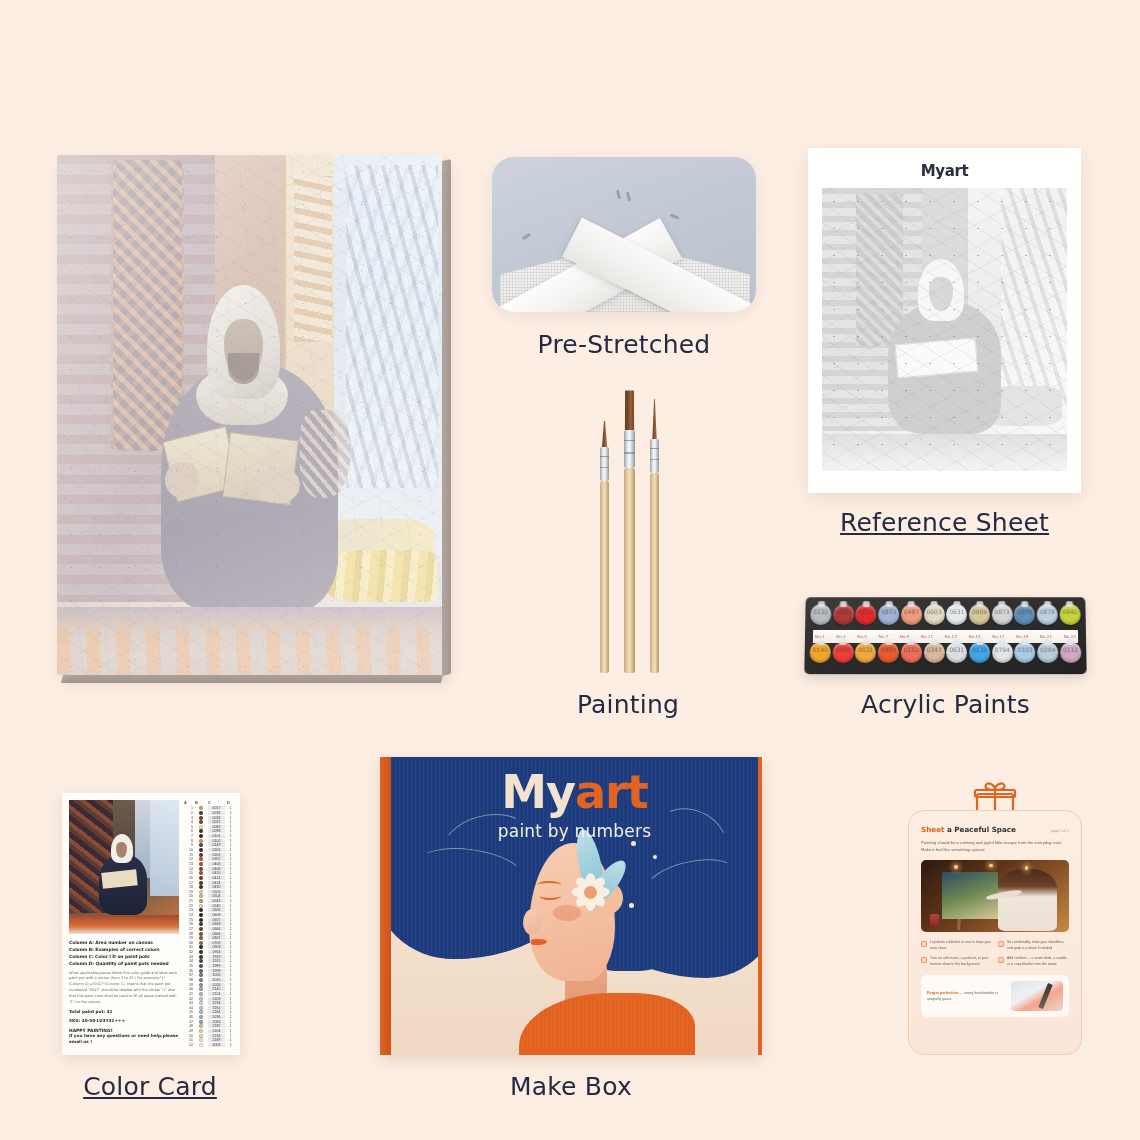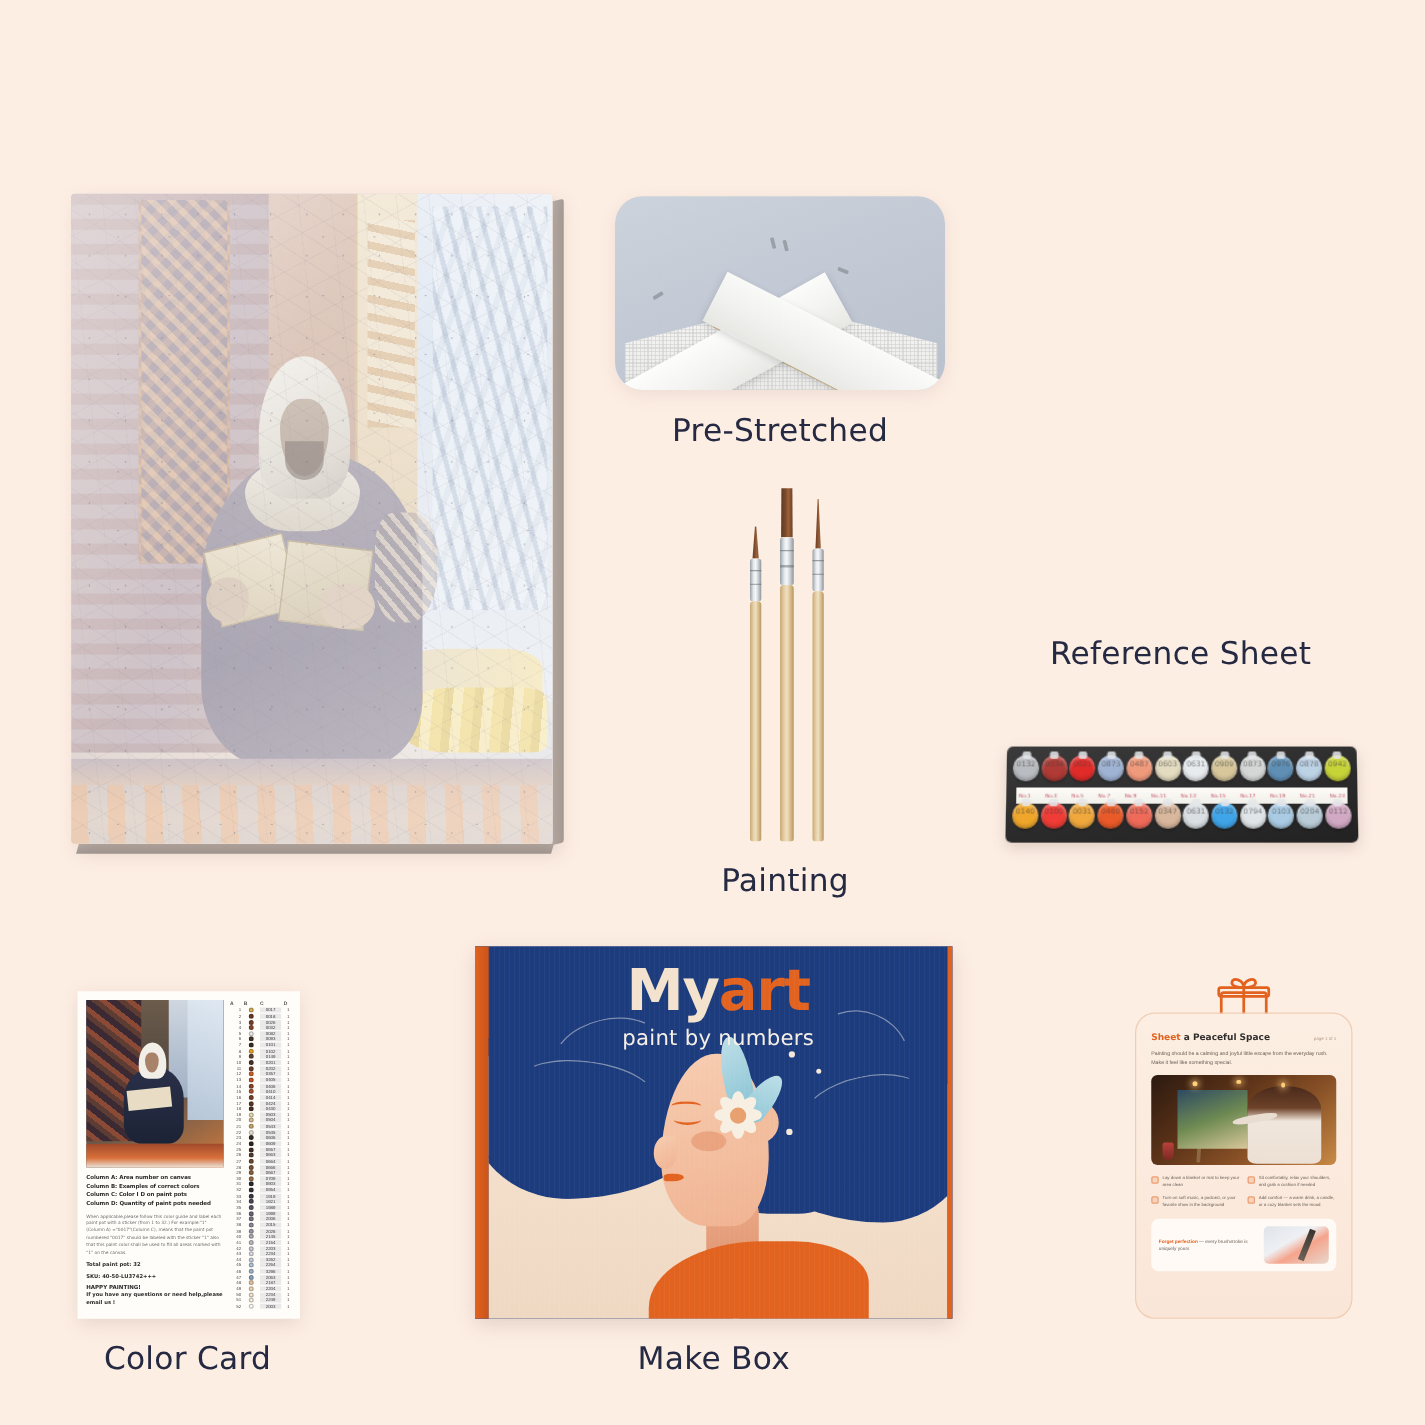--- a/index.html
+++ b/index.html
@@ -483,21 +483,39 @@
       <div class="ps-wood-r"></div>
     <div class="ps-canvas-l"></div>
       <div class="ps-canvas-r"></div>
     <div class="staple s1"></div>
     <div class="staple s2"></div>
     <div class="staple s3"></div>
     <div class="staple s4"></div>
   </div>
   <div class="caption" style="left:492px; top:330px; width:264px;">Pre-Stretched</div>
 
-  <div class="caption" style="left:808px; top:508px; width:273px;">Reference Sheet</div>
+  <div class="refsheet">
+    <div class="ref-logo">Myart</div>
+    <div class="ref-img">
+      <div class="rf-rug"></div>
+        <div class="rf-tap"></div>
+        <div class="rf-wall"></div>
+      <div class="rf-door"></div>
+        <div class="rf-light"></div>
+      <div class="rf-cush"></div>
+        <div class="rf-body"></div>
+      <div class="rf-scarf"></div>
+        <div class="rf-face"></div>
+        <div class="rf-book"></div>
+      <div class="rf-floor"></div>
+        <div class="rf-lines"></div>
+        <div class="rf-dots"></div>
+    </div>
+  </div>
+  <div class="caption" style="left:808px; top:508px; width:273px;text-decoration:underline;">Reference Sheet</div>
 
   <div class="brushes">
     <div class="brush b1">
       <div class="br-bristle"></div>
         <div class="br-ferrule"></div>
         <div class="br-handle"></div>
     </div>
     <div class="brush b2">
       <div class="br-bristle"></div>
         <div class="br-ferrule"></div>
@@ -620,20 +638,21 @@
         <div class="pot">
           <span class="pot-cap" style="background:#b9ccd8"></span>
           <span class="pot-num">0204</span>
         </div>
         <div class="pot">
           <span class="pot-cap" style="background:#d2a9c4"></span>
           <span class="pot-num">0112</span>
         </div>
       </div>
   </div>
+  <div class="caption" style="left:805px; top:690px; width:281px;">Acrylic Paints</div>
 
   <div class="colorcard">
     <div class="cc-left">
       <div class="cc-img">
         <div class="cci-rug"></div>
           <div class="cci-wall"></div>
           <div class="cci-door"></div>
         <div class="cci-light"></div>
           <div class="cci-fire"></div>
           <div class="cci-body"></div>
@@ -1074,21 +1093,21 @@
             <span class="c-a">52</span>
             <span class="c-b">
               <i style="background:#ffffff"></i>
             </span>
             <span class="c-c">2003</span>
             <span class="c-d">1</span>
           </div>
         </div>
     </div>
   </div>
-  <div class="caption" style="left:40px; top:1072px; width:220px;">Color Card</div>
+  <div class="caption" style="left:40px; top:1072px; width:220px;text-decoration:underline;">Color Card</div>
 
   <div class="myartbox">
     <div class="mb-spine"></div>
     <div class="mb-inner">
       <div class="mb-card-l"></div>
         <div class="mb-card-r"></div>
       <div class="mb-hair-l"></div>
         <div class="mb-hair-r"></div>
         <div class="mb-hair-mid"></div>
       <div class="mb-strand mb-s1"></div>

